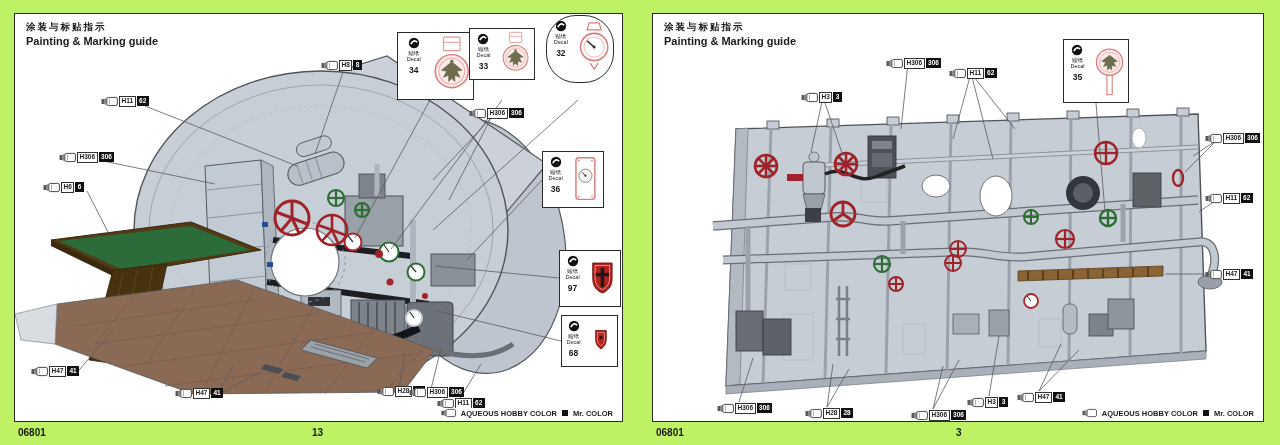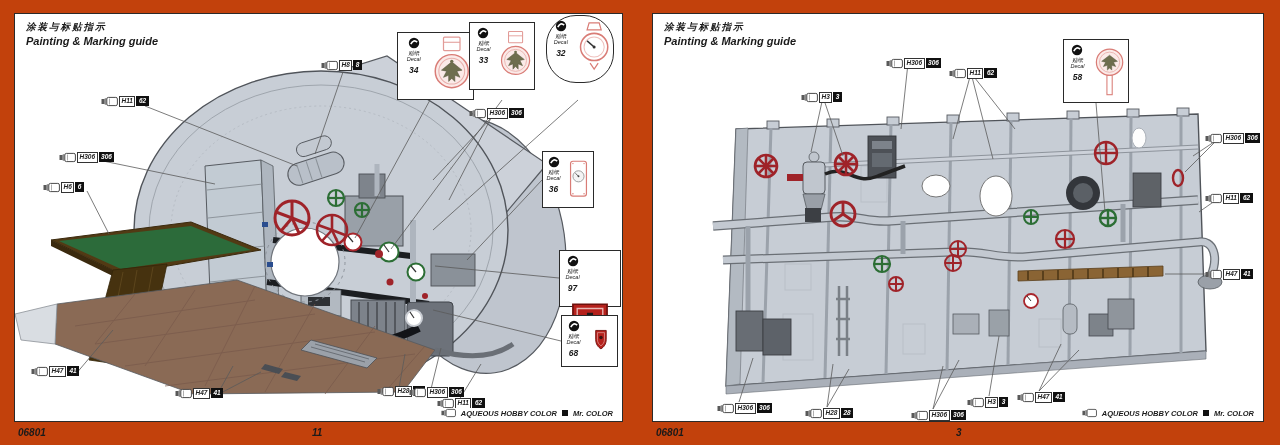--- a/index.html
+++ b/index.html
@@ -1,17 +1,17 @@
 <!DOCTYPE html>
 <html><head>
 <meta charset="utf-8">
 <style>
   html,body{margin:0;padding:0;background:#fff;}
-  .canvas{position:relative;width:1280px;height:445px;background:#c2410c;overflow:hidden;
-          font-family:"Liberation Sans",sans-serif;color:#1a1a1a;font-style:italic;}
+  .canvas{position:relative;width:1280px;height:445px;background:#bef264;overflow:hidden;
+          font-family:"Liberation Sans",sans-serif;color:#1a1a1a;}
   .page{position:absolute;top:13px;height:409px;border:1.6px solid #2a2a2a;background:#fff;
         box-sizing:border-box;overflow:hidden;}
   .page-left{left:14px;width:609px;}
   .page-right{left:652px;width:612px;}
   .illus{position:absolute;left:0;top:0;}
   .title{position:absolute;left:11px;top:7px;z-index:5;}
   .title .zh{font-size:9.5px;font-weight:bold;letter-spacing:2px;}
   .title .en{font-size:11px;font-weight:bold;margin-top:1px;}
   .decal-box{position:absolute;border:1.3px solid #2a2a2a;background:#fff;display:flex;z-index:6;box-sizing:border-box;}
   .decal-left{width:42%;display:flex;flex-direction:column;align-items:center;padding-top:4px;}
@@ -212,21 +212,21 @@
           <svg viewBox="0 0 40 62">
       <rect x="12" y="3" width="16" height="13" rx="1" fill="none" stroke="#e29b97" stroke-width="1.2"></rect>
       <line x1="12" y1="8" x2="28" y2="8" stroke="#e29b97" stroke-width="1"></line>
       <circle cx="20" cy="36" r="16" fill="#fbeae8" stroke="#d97c76" stroke-width="1.4"></circle>
       <circle cx="20" cy="36" r="12.5" fill="none" stroke="#e8b0ac" stroke-width="1"></circle>
       <path d="M20,27 L10,35 L15,36 L12,42 L17,40 L17,46 L20,43 L23,46 L23,40 L28,42 L25,36 L30,35 Z" fill="#6e6e4e" stroke="#55553c" stroke-width="0.5"></path>
       <circle cx="20" cy="26.5" r="1.6" fill="#6e6e4e"></circle>
           </svg>
         </div>
       </div>
-      <div class="decal-box" style="left: 454px; top: 8px; width: 66px; height: 68px;">
+      <div class="decal-box" style="left: 454px; top: 14px; width: 66px; height: 52px;">
         <div class="decal-left">
         <svg class="decal-icon" viewBox="0 0 12 12">
           <circle cx="6" cy="6" r="5.2" fill="#111"></circle>
           <path d="M2.8,7.2 Q5.5,1.8 9.2,5.2" stroke="#fff" stroke-width="1.6" fill="none"></path>
           </svg>
         <div class="decal-zh">贴纸</div>
         <div class="decal-en">Decal</div>
         <div class="decal-num">33</div>
       </div>
       <div class="decal-art">
@@ -254,21 +254,21 @@
           <svg viewBox="0 0 36 62">
       <path d="M13,5 h10 l2,7 h-14 Z" fill="none" stroke="#d97c76" stroke-width="1.2"></path>
       <circle cx="18" cy="29" r="13.5" fill="#fff" stroke="#d97c76" stroke-width="1.5"></circle>
       <circle cx="18" cy="29" r="10" fill="none" stroke="#eec0bd" stroke-width="1"></circle>
       <line x1="18" y1="29" x2="11" y2="23" stroke="#333" stroke-width="1.5"></line>
       <circle cx="18" cy="29" r="1.5" fill="#333"></circle>
       <path d="M14,45 l4,6 l4,-6" fill="none" stroke="#d97c76" stroke-width="1.2"></path>
           </svg>
         </div>
       </div>
-      <div class="decal-box" style="left: 527px; top: 137px; width: 52px; height: 57px;">
+      <div class="decal-box" style="left: 527px; top: 137px; width: 62px; height: 57px;">
         <div class="decal-left">
         <svg class="decal-icon" viewBox="0 0 12 12">
           <circle cx="6" cy="6" r="5.2" fill="#111"></circle>
           <path d="M2.8,7.2 Q5.5,1.8 9.2,5.2" stroke="#fff" stroke-width="1.6" fill="none"></path>
           </svg>
         <div class="decal-zh">贴纸</div>
         <div class="decal-en">Decal</div>
         <div class="decal-num">36</div>
       </div>
       <div class="decal-art">
@@ -277,21 +277,21 @@
       <circle cx="17" cy="24" r="7" fill="#f4f4f4" stroke="#8a8a8a" stroke-width="1"></circle>
       <line x1="17" y1="24" x2="13" y2="20" stroke="#444" stroke-width="1"></line>
       <circle cx="17" cy="24" r="1.2" fill="#444"></circle>
       <circle cx="10" cy="8" r="0.9" fill="#d97c76"></circle>
             <circle cx="24" cy="8" r="0.9" fill="#d97c76"></circle>
       <circle cx="10" cy="46" r="0.9" fill="#d97c76"></circle>
             <circle cx="24" cy="46" r="0.9" fill="#d97c76"></circle>
           </svg>
         </div>
       </div>
-      <div class="decal-box" style="left: 544px; top: 236px; width: 62px; height: 57px; flex-direction: column;">
+      <div class="decal-box" style="left: 544px; top: 236px; width: 62px; height: 57px;">
         <div class="decal-left">
         <svg class="decal-icon" viewBox="0 0 12 12">
           <circle cx="6" cy="6" r="5.2" fill="#111"></circle>
           <path d="M2.8,7.2 Q5.5,1.8 9.2,5.2" stroke="#fff" stroke-width="1.6" fill="none"></path>
           </svg>
         <div class="decal-zh">贴纸</div>
         <div class="decal-en">Decal</div>
         <div class="decal-num">97</div>
       </div>
       <div class="decal-art">
@@ -631,21 +631,21 @@
       <span>Mr. COLOR</span>
     </div>
   <div class="decal-box" style="left: 410px; top: 25px; width: 66px; height: 64px;">
         <div class="decal-left">
         <svg class="decal-icon" viewBox="0 0 12 12">
           <circle cx="6" cy="6" r="5.2" fill="#111"></circle>
           <path d="M2.8,7.2 Q5.5,1.8 9.2,5.2" stroke="#fff" stroke-width="1.6" fill="none"></path>
           </svg>
         <div class="decal-zh">贴纸</div>
         <div class="decal-en">Decal</div>
-        <div class="decal-num">58</div>
+        <div class="decal-num">35</div>
       </div>
       <div class="decal-art">
           <svg viewBox="0 0 40 62">
       <circle cx="20" cy="21" r="15" fill="#fbeae8" stroke="#d97c76" stroke-width="1.4"></circle>
       <circle cx="20" cy="21" r="11.5" fill="none" stroke="#e8b0ac" stroke-width="1"></circle>
       <path d="M20,13 L11,20 L15.5,21 L13,26 L17.5,24.5 L17.5,30 L20,27.5 L22.5,30 L22.5,24.5 L27,26 L24.5,21 L29,20 Z" fill="#6e6e4e" stroke="#55553c" stroke-width="0.5"></path>
       <rect x="17" y="36" width="6" height="22" fill="#fff" stroke="#d97c76" stroke-width="1.2"></rect>
           </svg>
         </div>
       </div>
@@ -755,16 +755,16 @@
   <rect x="3.7" y="2.2" width="1.8" height="6.6" fill="#8a8a8a"></rect>
   <rect x="5.8" y="1.4" width="10.6" height="8.2" rx="1.6" fill="#fff" stroke="#4a4a4a" stroke-width="1"></rect>
   <line x1="8.5" y1="2.5" x2="8.5" y2="8.5" stroke="#9a9a9a" stroke-width="0.8"></line>
         </svg>
         <span class="aq">H47</span>
         <span class="mr">41</span>
       </div>
     </div>
 
   <span class="footer-text kit-left">06801</span>
-  <span class="footer-text num-left">11</span>
+  <span class="footer-text num-left">13</span>
   <span class="footer-text kit-right">06801</span>
   <span class="footer-text num-right">3</span>
 </div>
 
 </body></html>

